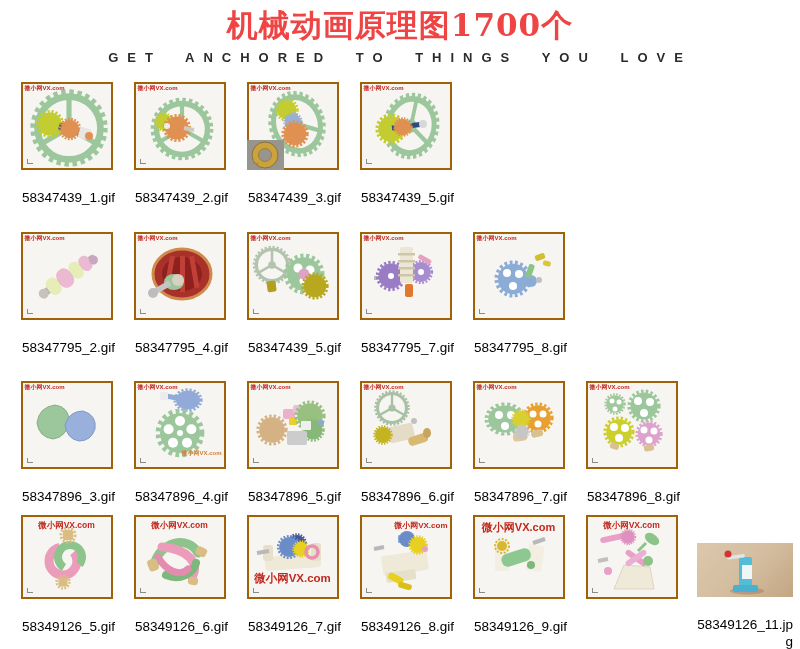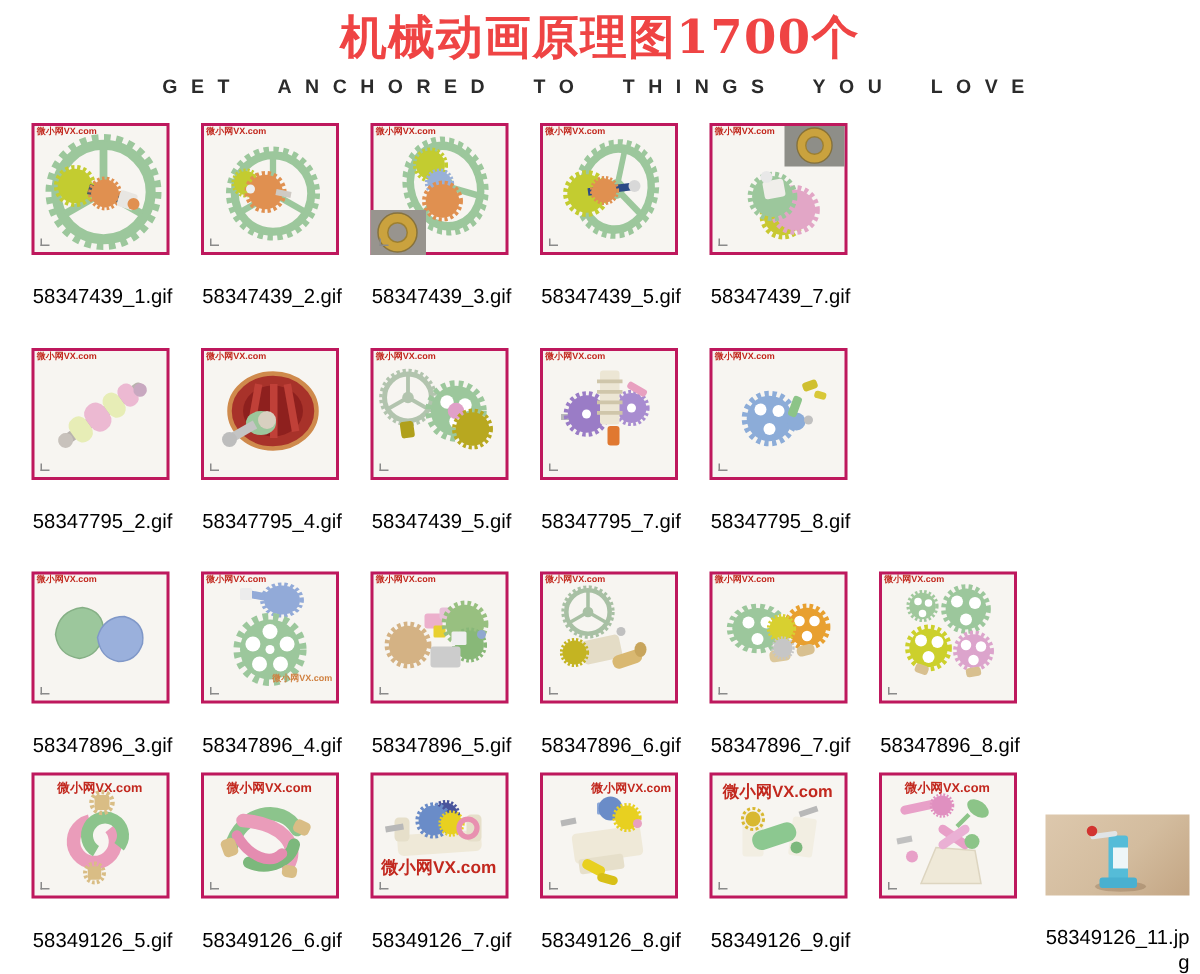--- a/index.html
+++ b/index.html
@@ -5,21 +5,21 @@
   html,body{margin:0;padding:0;background:#fff;}
   body{width:800px;height:649px;overflow:hidden;font-family:"Liberation Sans",sans-serif;position:relative;}
   .page-title{margin:0;padding-top:6px;text-align:center;font-family:"DejaVu Serif","Liberation Serif",serif;
     font-size:31px;line-height:38px;font-weight:700;color:#ef4444;letter-spacing:1px;}
   .page-subtitle{margin-top:6px;text-align:center;font-size:13px;color:#2b2b2b;
     letter-spacing:9px;word-spacing:11px;font-weight:700;white-space:nowrap;}
   .grid{margin-top:17px;padding-left:10px;}
   .row{display:grid;grid-template-columns:repeat(7,113px);}
   .row1{margin-bottom:26px}.row2{margin-bottom:24px}.row3{margin-bottom:10px}.row4{margin-bottom:0}
   .cell{display:flex;flex-direction:column;align-items:center;}
-  .thumb{position:relative;width:88px;height:84px;border:2px solid #be185d;background:#f7f5f1;}
+  .thumb{position:relative;width:88px;height:84px;border:2px solid #a16207;background:#f7f5f1;}
   .row4 .thumb{height:80px;}
   .thumb svg{display:block;width:100%;height:100%;}
   .wm{position:absolute;top:1px;left:2px;font-size:6px;line-height:1.1;color:#c2281e;font-weight:700;z-index:3;}
   .wm-br{position:absolute;top:auto;left:auto;right:2px;bottom:10px;color:#d08040;}
   .wm4{position:absolute;top:3px;left:0;right:0;text-align:center;font-size:8.5px;color:#c2281e;font-weight:700;z-index:3;}
   .wm4-mid{top:auto;bottom:11px;font-size:11.5px;}
   .wm4-tr{left:auto;right:2px;text-align:right;font-size:8px;}
   .wm4-big{font-size:11px;}
   .corner{position:absolute;left:4px;bottom:4px;width:5px;height:4px;
     border-left:1px solid #8a8a8a;border-bottom:1px solid #8a8a8a;z-index:3;}
@@ -125,39 +125,20 @@
           <use href="#g-gear" style="color:#e09050" transform="translate(41,43) scale(.5)"></use>
           <circle cx="61" cy="40" r="4" fill="#d8d8d8"></circle>
           <circle cx="35" cy="44" r="3" fill="#e09050"></circle>
         </svg>
         <span class="corner"></span>
       </div>
       <div class="cap">58347439_5.gif</div>
     </div>
 
 
-    <div class="cell">
-      <div class="thumb">
-        <span class="wm">微小网VX.com</span>
-        <svg viewBox="0 0 88 84">
-          <use href="#g-gear" style="color:#c8c832" transform="translate(47,60) scale(.8)"></use>
-          <use href="#g-gear" style="color:#e2a6c6" transform="translate(55,56) scale(.85)"></use>
-          <use href="#g-gear" style="color:#9cc79c" transform="translate(40,47) scale(.85)"></use>
-          <rect x="34" y="36" width="14" height="12" rx="2" fill="#f0eeea" transform="rotate(-10 41 42)"></rect>
-          <circle cx="36" cy="34" r="4" fill="#e8e8e8"></circle>
-        </svg>
-        <div class="overlay ov-tr">
-          <svg viewBox="0 0 40 27">
-              <use href="#g-ring" transform="translate(20,13) scale(.9)"></use>
-            </svg>
-        </div>
-        <span class="corner"></span>
-      </div>
-      <div class="cap">58347439_7.gif</div>
-    </div>
   </div>
 
   <div class="row row2">
 
     <div class="cell">
       <div class="thumb">
         <span class="wm">微小网VX.com</span>
         <svg viewBox="0 0 88 84">
           <g transform="translate(45,42) rotate(-36)">
             <rect x="-33" y="-3.5" width="66" height="7" rx="3" fill="#b9b3ae"></rect>

